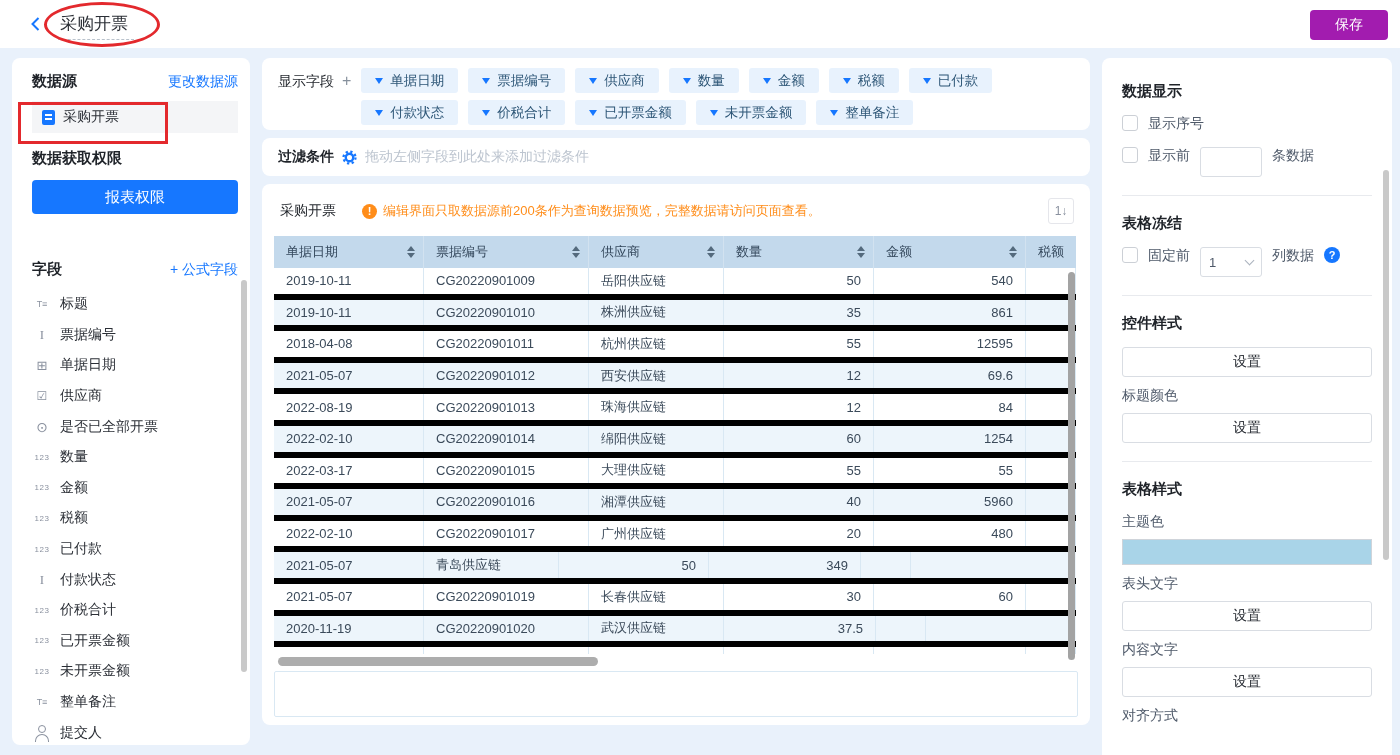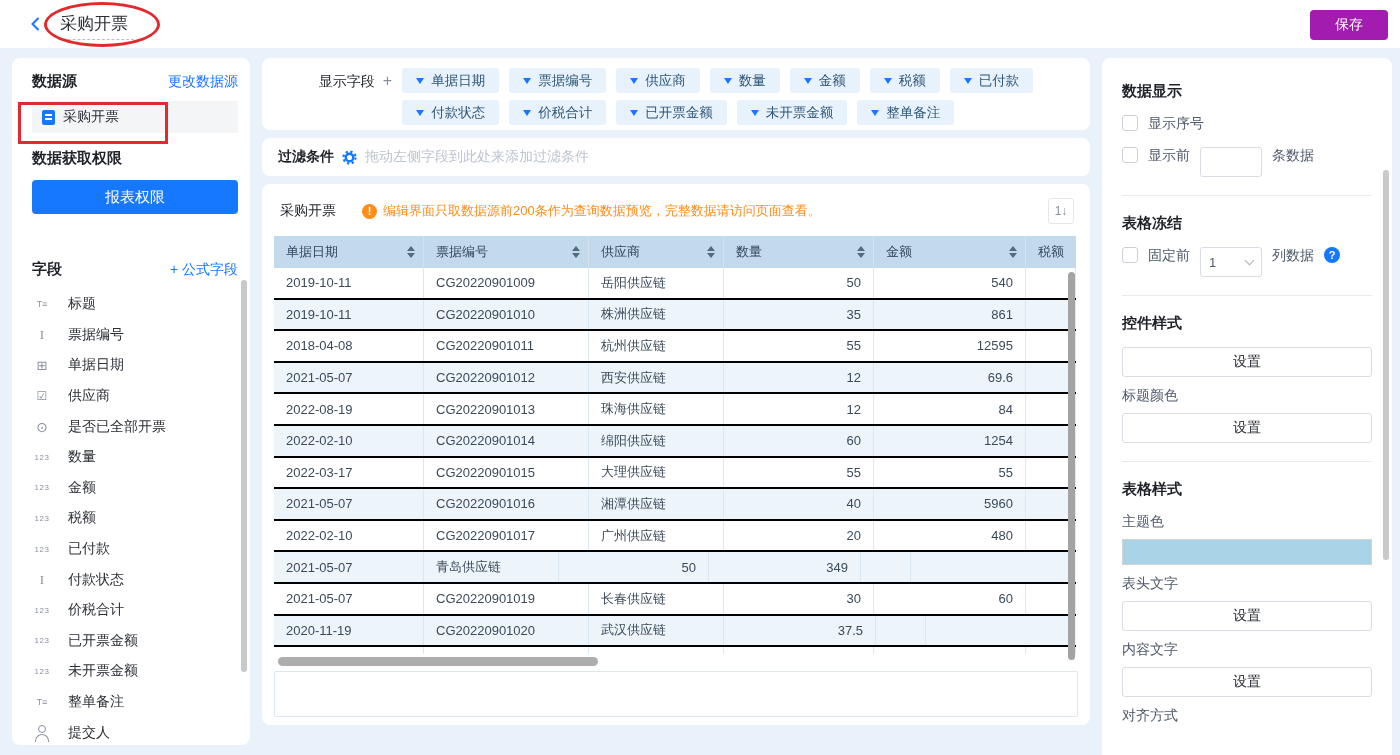--- a/index.html
+++ b/index.html
@@ -22,36 +22,36 @@
   .blue-link{font-size:14px;color:#1677ff;cursor:pointer;}
   .ds-item{margin-top:10px;height:32px;background:#f4f5f7;display:flex;align-items:center;gap:8px;padding-left:10px;font-size:14px;color:#2b2f36;cursor:pointer;}
   .doc-icon{width:13px;height:15px;background:#1677ff;border-radius:2px;position:relative;flex:0 0 13px;}
   .doc-icon::before{content:"";position:absolute;left:3px;top:4px;width:7px;height:2px;background:#fff;box-shadow:0 4px 0 #fff;}
   .rect-annot{position:absolute;left:6px;top:44px;width:150px;height:42px;border:3px solid #e3292d;pointer-events:none;z-index:30;}
   .perm-head{margin-top:16px;}
   .perm-btn{margin-top:12px;width:206px;height:34px;background:#1677ff;color:#fff;font-size:15px;border:none;border-radius:4px;cursor:pointer;}
 
   .lc2{left:12px;top:244px;width:238px;height:501px;padding:16px 12px 0 20px;overflow:hidden;}
   .field-list{margin-top:10px;}
-  .fitem{height:30.6px;display:flex;align-items:center;gap:16px;cursor:grab;}
+  .fitem{height:30.6px;display:flex;align-items:center;gap:8px;cursor:grab;}
   .ficon{width:20px;color:#8a919f;text-align:center;display:inline-flex;align-items:center;justify-content:center;position:relative;height:18px;flex:0 0 20px;}
   .flabel{font-size:14px;color:#2b2f36;}
   .fi-title::before{content:"T≡";font-size:9px;}
   .fi-text::before{content:"I";font-family:"Liberation Serif","DejaVu Serif",serif;font-size:13px;}
   .fi-date::before{content:"⊞";font-size:13px;}
   .fi-select::before{content:"☑";font-size:12px;}
   .fi-radio::before{content:"⊙";font-size:14px;}
   .fi-number::before{content:"123";font-size:8px;letter-spacing:.5px;}
   .fi-person::before{content:"";position:absolute;top:1px;left:6px;width:6px;height:6px;border:1.4px solid #8a919f;border-radius:50%;}
   .fi-person::after{content:"";position:absolute;bottom:0;left:3px;width:12px;height:7px;border:1.4px solid #8a919f;border-bottom:none;border-radius:7px 7px 0 0;}
   .vthumb{position:absolute;width:6px;border-radius:3px;background:#c9c9c9;}
   .lc2 .vthumb{right:3px;top:36px;height:392px;}
 
   
-  .mcA{left:262px;top:58px;width:828px;height:72px;padding:10px 16px;display:flex;align-items:flex-start;justify-content:center;}
+  .mcA{left:262px;top:58px;width:828px;height:72px;padding:10px 16px;display:flex;align-items:flex-start;}
   .df-label{font-size:14px;color:#1f2329;margin-top:5px;}
   .df-plus{font-size:16px;color:#86909c;margin:4px 10px 0 8px;cursor:pointer;}
   .chip-rows{display:flex;flex-direction:column;gap:7px;}
   .chip-row{display:flex;gap:10px;}
   .chip{height:25px;display:inline-flex;align-items:center;gap:7px;padding:0 14px;background:#e8f2fd;border-radius:3px;font-size:13.5px;color:#2c5576;cursor:pointer;white-space:nowrap;}
   .caret-dn{width:0;height:0;border-left:4.5px solid transparent;border-right:4.5px solid transparent;border-top:6px solid #1677ff;}
 
   .mcB{left:262px;top:138px;width:828px;height:38px;display:flex;align-items:center;padding:0 16px;gap:8px;}
   .filter-label{font-size:14px;font-weight:bold;color:#1f2329;}
   .filter-ph{font-size:14px;color:#bcc4cf;}
@@ -64,21 +64,21 @@
   .warn-text{font-size:13px;color:#ff8d1a;}
   .sort-box{margin-left:auto;width:26px;height:26px;border:1px solid #e5e6eb;border-radius:3px;color:#8a919f;font-size:12px;display:flex;align-items:center;justify-content:center;cursor:pointer;}
 
   .tbl{margin-top:12px;width:802px;position:relative;}
   .thead{display:flex;height:32px;background:#c3d9ec;}
   .th{display:flex;align-items:center;justify-content:space-between;padding:0 8px 0 12px;font-size:13px;color:#33475b;border-right:1px solid #d2e2f0;}
   .sorter{display:flex;flex-direction:column;gap:2px;cursor:pointer;}
   .sorter .up{width:0;height:0;border-left:4px solid transparent;border-right:4px solid transparent;border-bottom:5px solid #546a7d;}
   .sorter .dn{width:0;height:0;border-left:4px solid transparent;border-right:4px solid transparent;border-top:5px solid #546a7d;}
   .c0{width:150px;}.c1{width:165px;}.c2{width:135px;}.c3{width:150px;}.c4{width:152px;}.c5{width:50px;border-right:none;}
-  .trow{display:flex;height:31.6px;background:#fff;border-bottom:2px solid #000000;}
+  .trow{display:flex;height:31.6px;background:#fff;border-bottom:6px solid #000000;}
   .trow.alt{background:#edf5fb;}
   .td{display:flex;align-items:center;padding:0 12px;font-size:13px;color:#3b4a5a;border-right:1px solid #d9e8f3;overflow:hidden;white-space:nowrap;}
   .td.num{justify-content:flex-end;}
   .trow.partial{height:7px;border-bottom:none;}
   .hthumb{margin:3px 0 0 4px;width:320px;height:9px;border-radius:5px;background:#adadad;cursor:pointer;}
   .tbl-vthumb{position:absolute;right:1px;top:36px;width:7px;height:388px;background:#a3a3a3;border-radius:4px;cursor:pointer;}
   .footer-box{margin-top:5px;height:46px;border:1px solid #d9e8f3;border-radius:2px;background:#fff;}
 
   
   .rc{left:1102px;top:58px;width:290px;height:712px;padding:24px 20px;overflow:hidden;}

